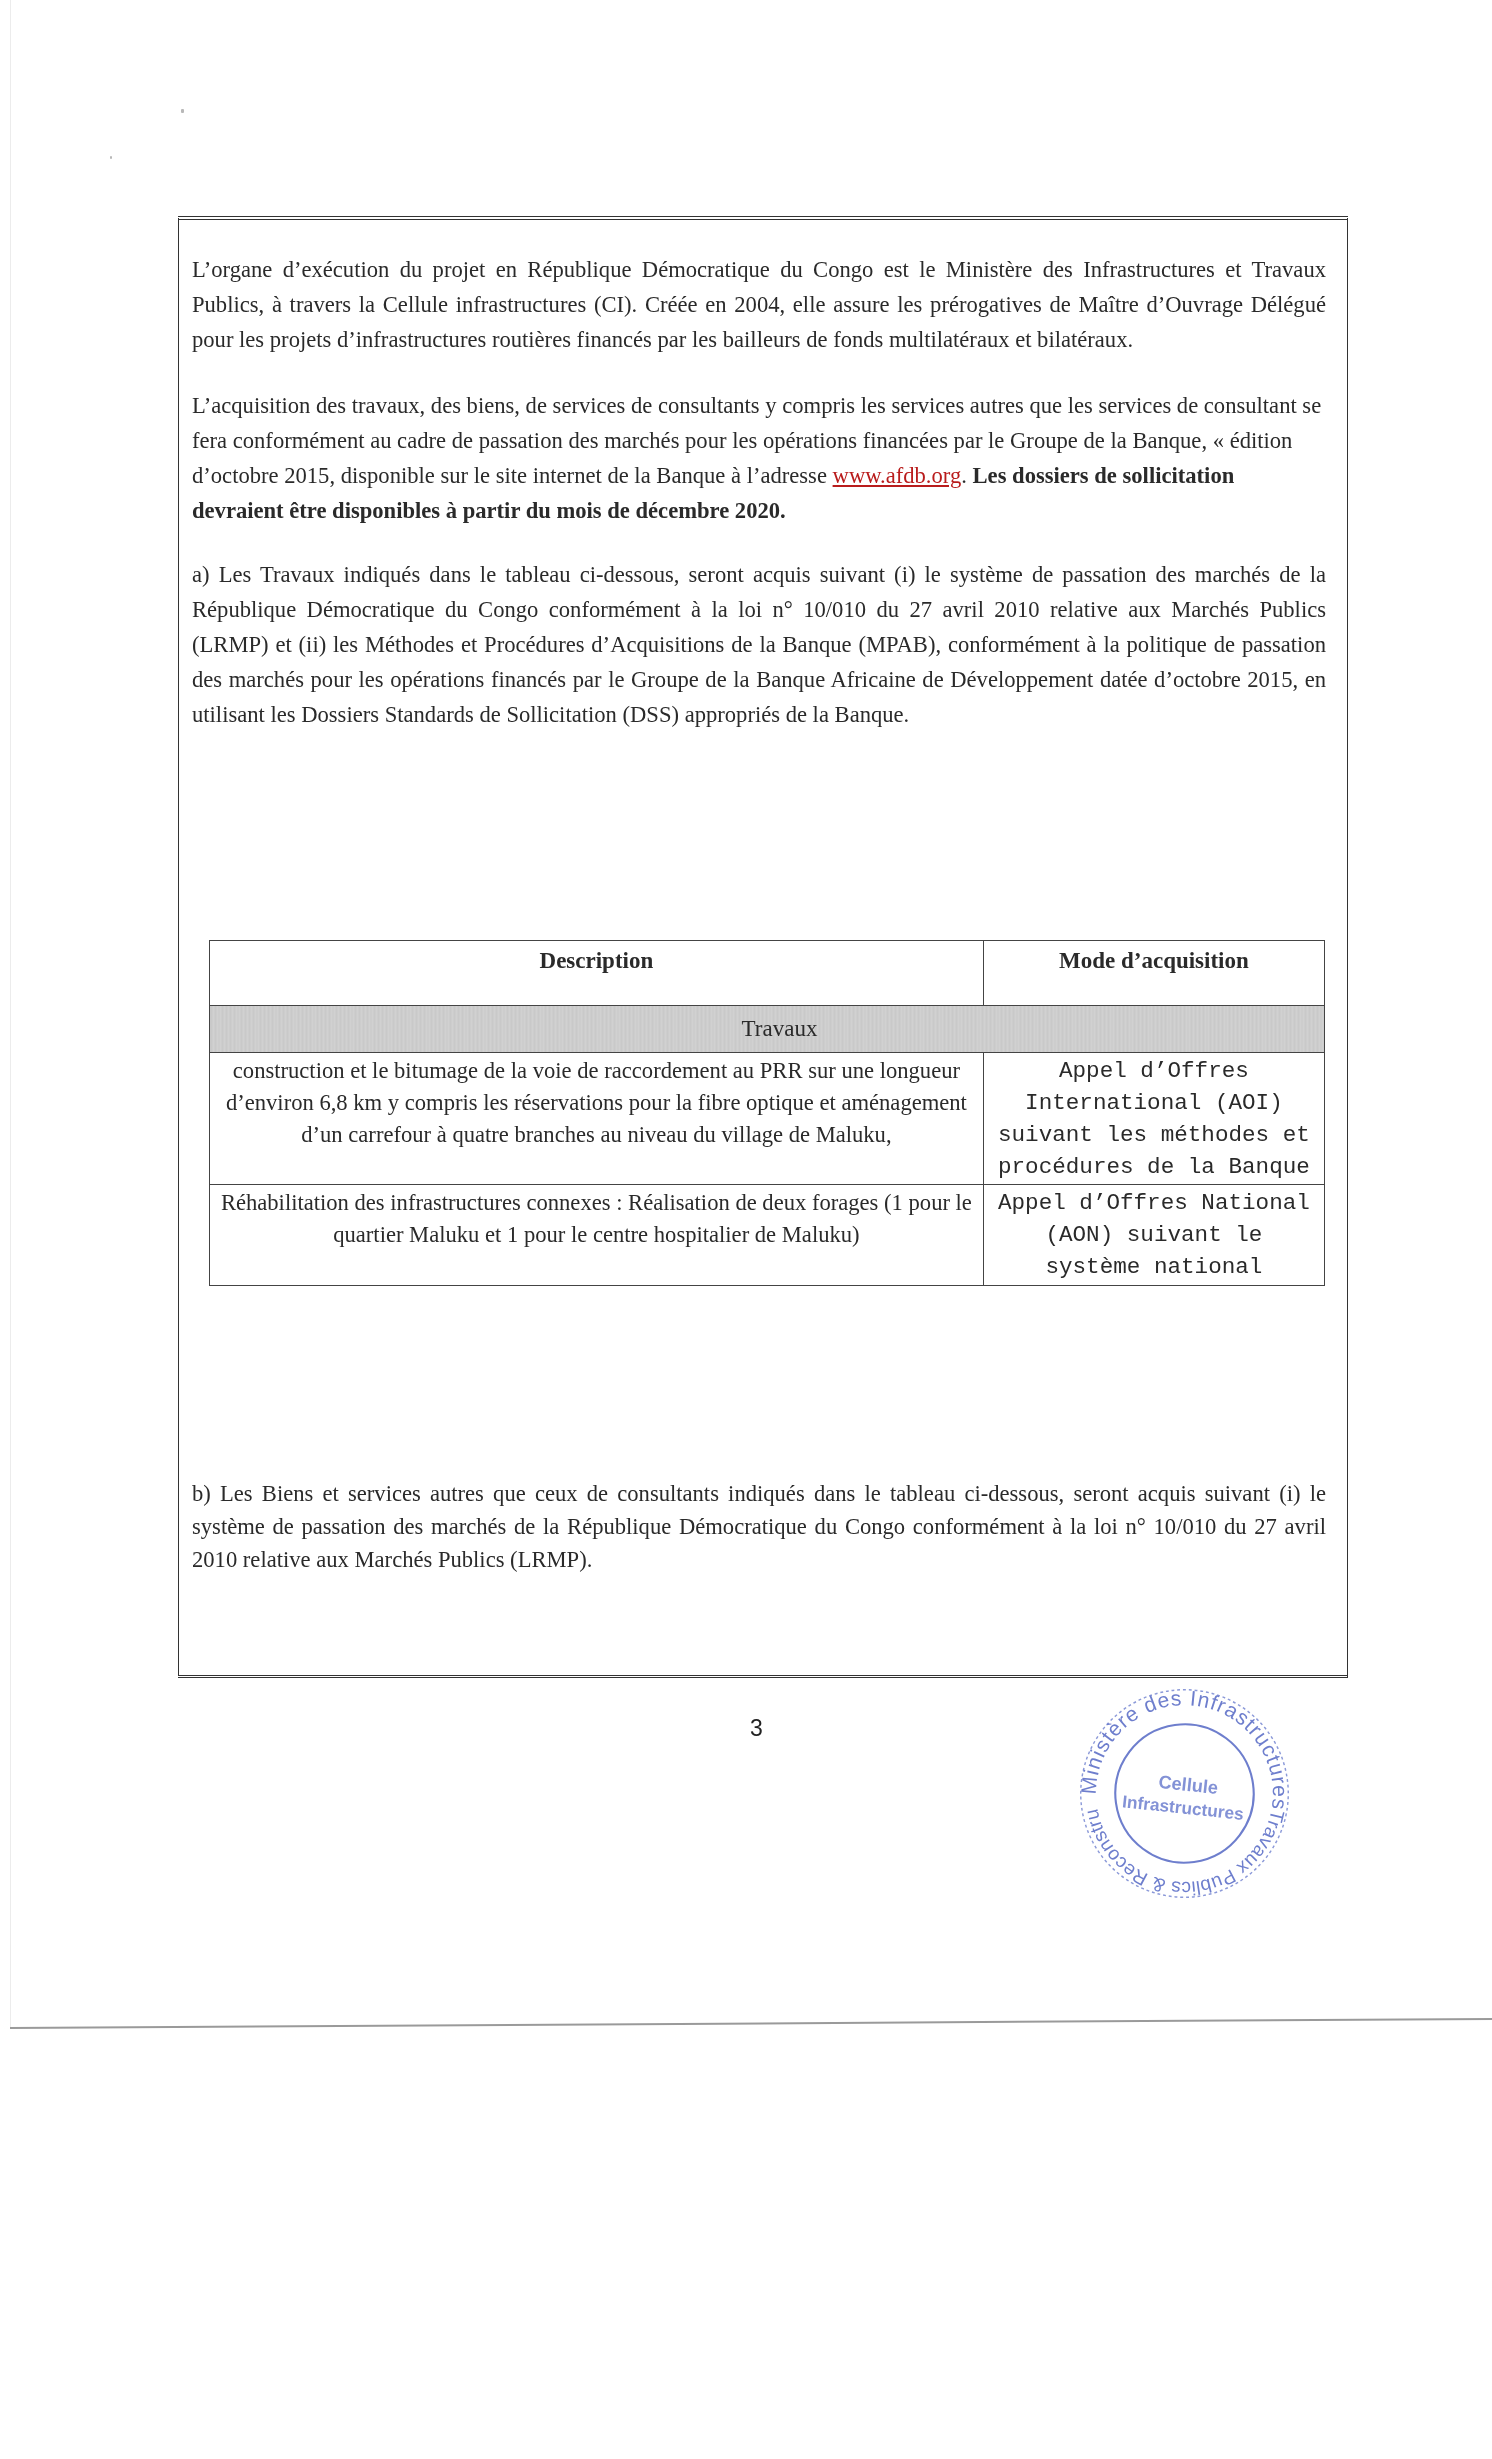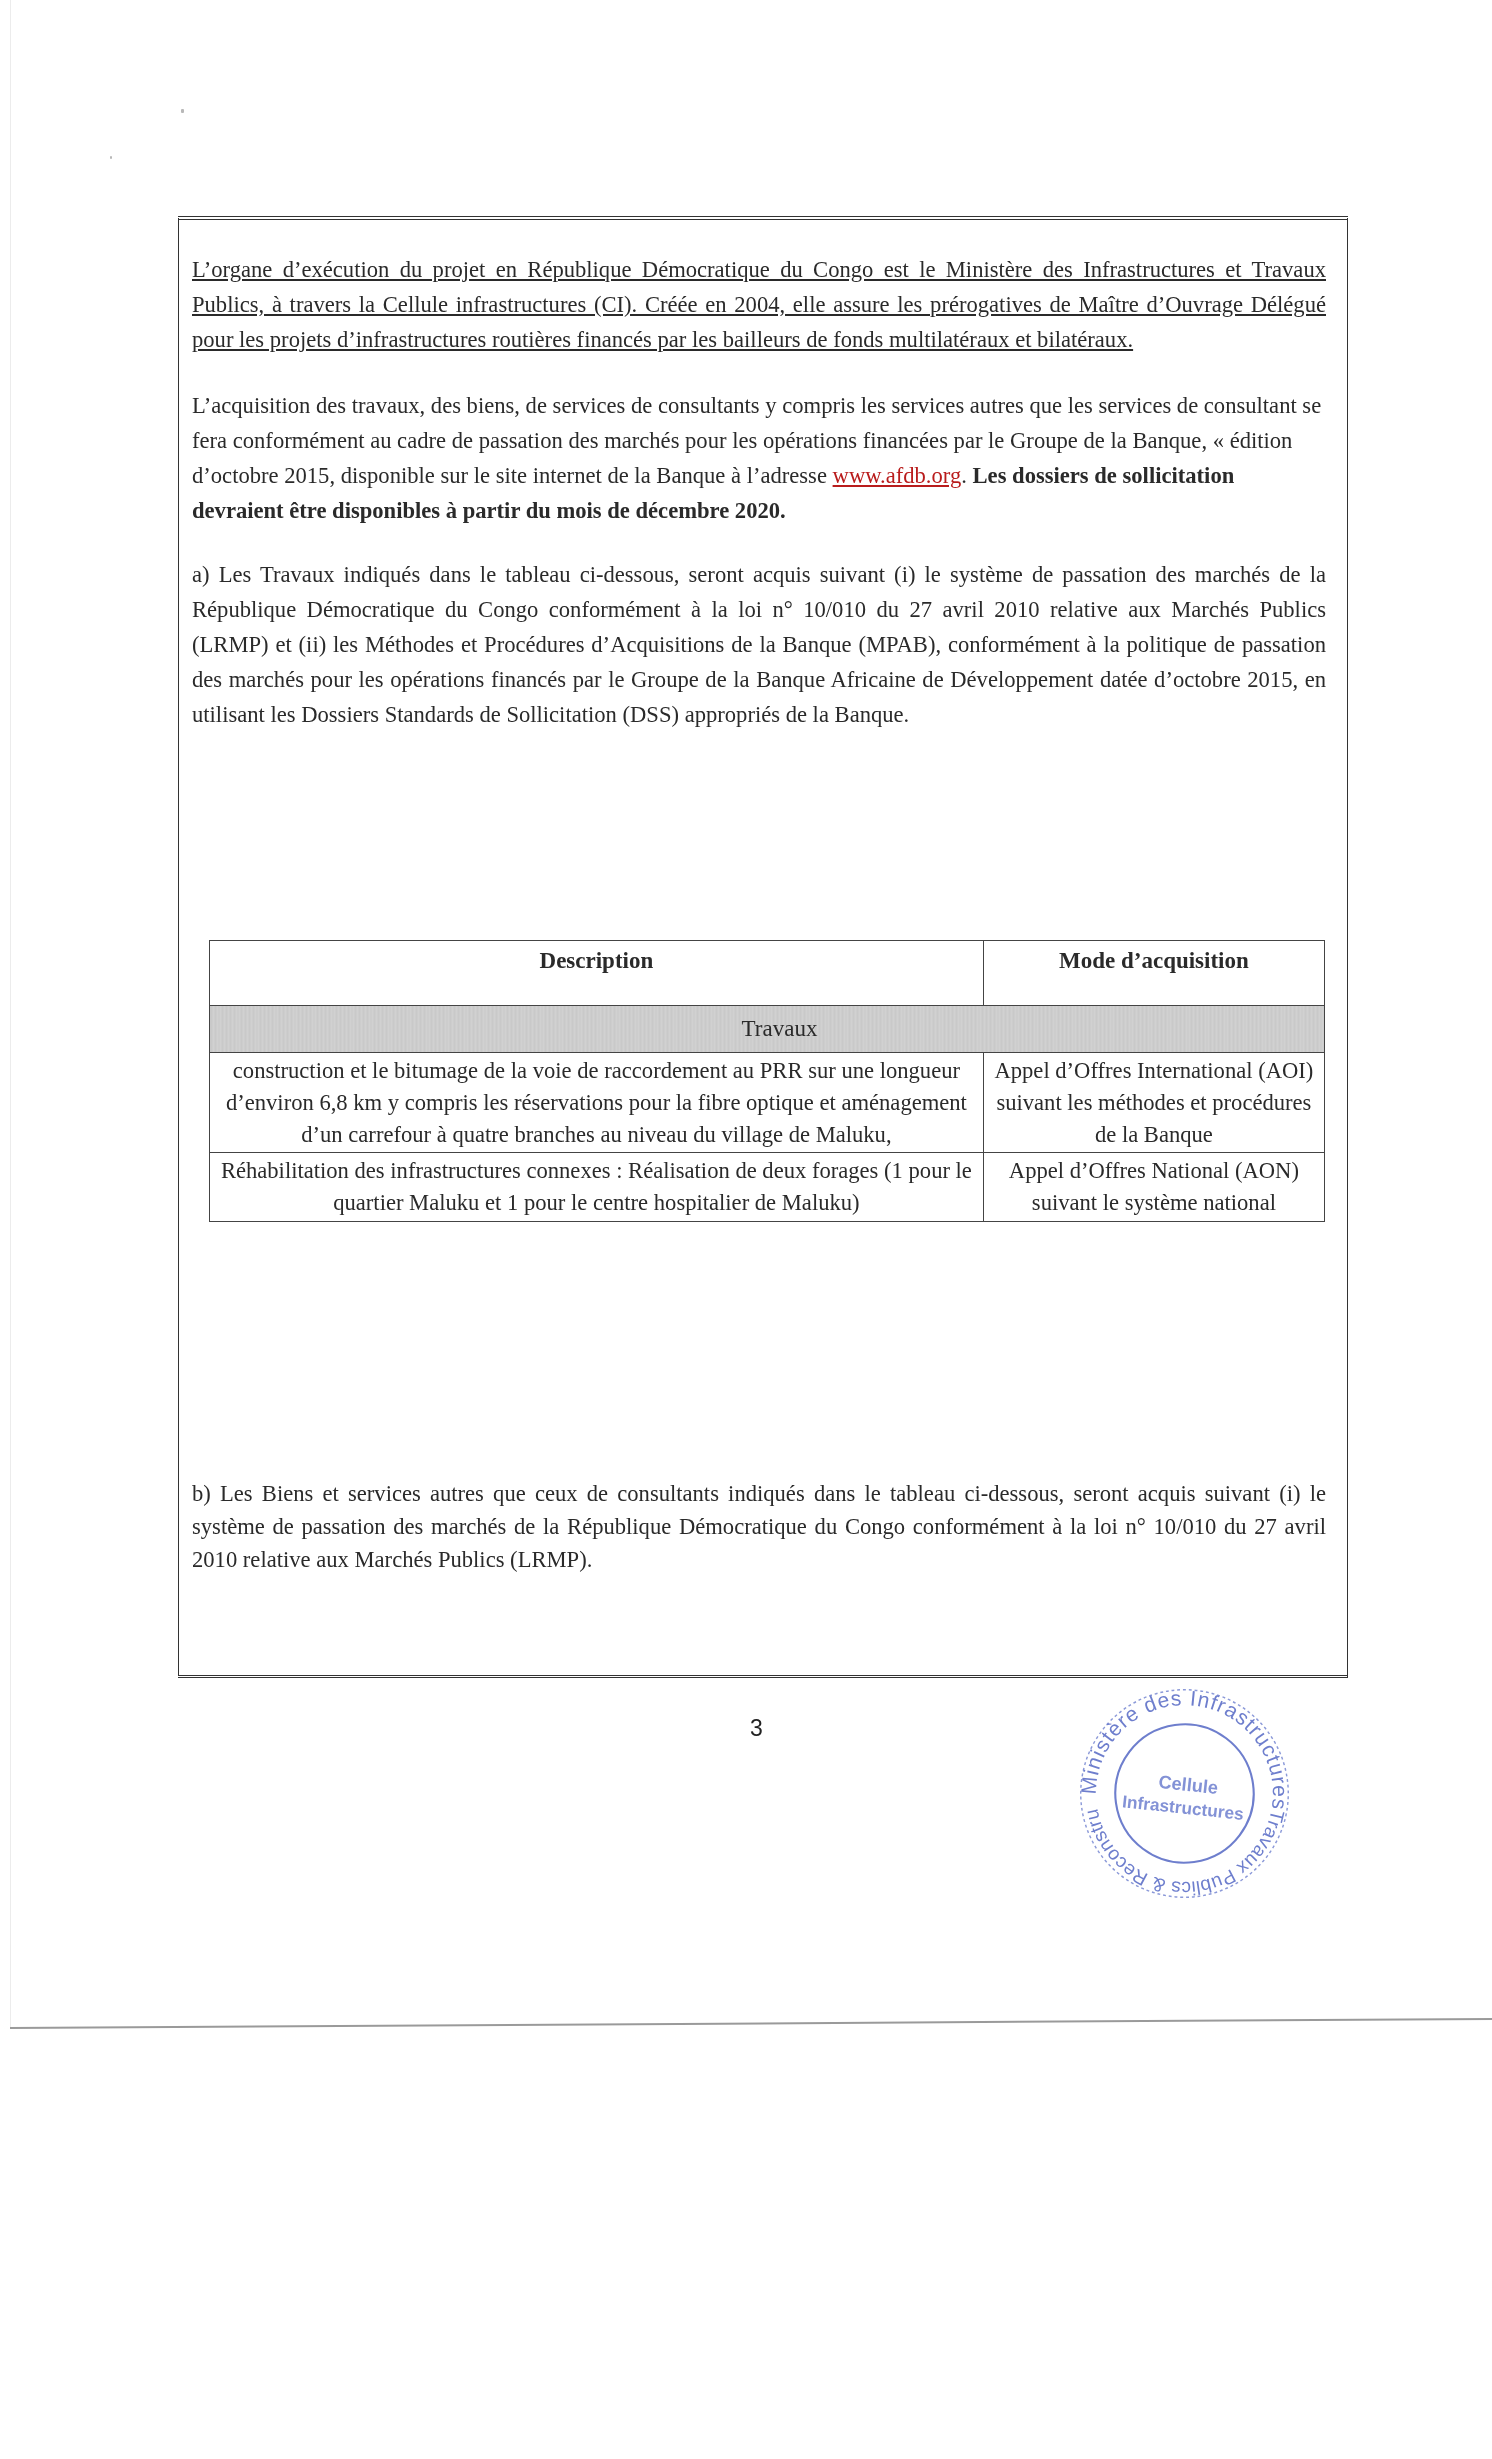--- a/index.html
+++ b/index.html
@@ -5,30 +5,30 @@
   html, body { margin:0; padding:0; background:#ffffff; }
   body { width:1493px; height:2459px; position:relative; overflow:hidden;
          font-family:"Liberation Serif","DejaVu Serif",serif; color:#2a2a2a; }
   .page-edge-left { position:absolute; left:9.6px; top:0; width:1px; height:2029px; background:#ececec; }
   .page-edge-bottom { position:absolute; left:9.6px; top:2027px; width:1483px; height:1.9px; background:#9a9a9a; transform:rotate(-0.35deg); transform-origin:left center; }
   .speck { position:absolute; width:2.9px; height:3.8px; background:#b8b8b8; border-radius:1px; }
   .frame { position:absolute; left:178px; top:216px; width:1170px; height:1462px;
            border:1.9px solid #333; border-top:4.8px double #333; border-bottom:3.8px double #333; box-sizing:border-box; }
   .content { position:absolute; left:192px; top:252px; width:1134px; font-size:22.6px; line-height:35px; }
   .content p { margin:0; text-align:justify; }
-  .p1 { margin-bottom:31px !important;text-decoration:underline; }
+  .p1 { margin-bottom:31px !important; }
   .p2 { margin-bottom:29px !important; text-align:left !important; }
   .p3 { margin-bottom:29px !important; text-align:left !important; }
   .p4 { }
   .bold { font-weight:bold; }
   .link { text-decoration:underline; color:#b91c1c; }
   table.acq { position:absolute; left:209px; top:940px; width:1116px; border-collapse:collapse; font-size:22.6px; line-height:32px; }
   table.acq td, table.acq th { border:1.4px solid #444; vertical-align:top; text-align:center; padding:1.9px 9.6px 1.9px 9.6px; font-weight:normal; }
   table.acq th { font-weight:bold; height:58px; padding-top:3.8px; font-size:23px; }
-  table.acq td.col2 { width:321px; }
+  table.acq td.col2 { width:321px;font-family:Liberation Mono, monospace; }
   table.acq .band td { background:#cfcfcf; text-align:center; height:46px; vertical-align:middle; padding:0;
       background-image:repeating-linear-gradient(90deg, rgba(0,0,0,0.03) 0 1.9px, rgba(255,255,255,0.05) 1.9px 3.8px); }
   .band-label { font-size:23px;margin-left:25px; }
   .pb { position:absolute; left:192px; top:1454px; width:1134px; font-size:22.6px; line-height:33px; text-align:justify; }
   .page-number { position:absolute; left:750px; top:1715px; font-family:"Liberation Sans","DejaVu Sans",sans-serif; font-size:23px; color:#222; }
   .stamp { position:absolute; left:1074px; top:1683px; width:221px; height:221px; }
 </style>
 </head>
 <body>
 

